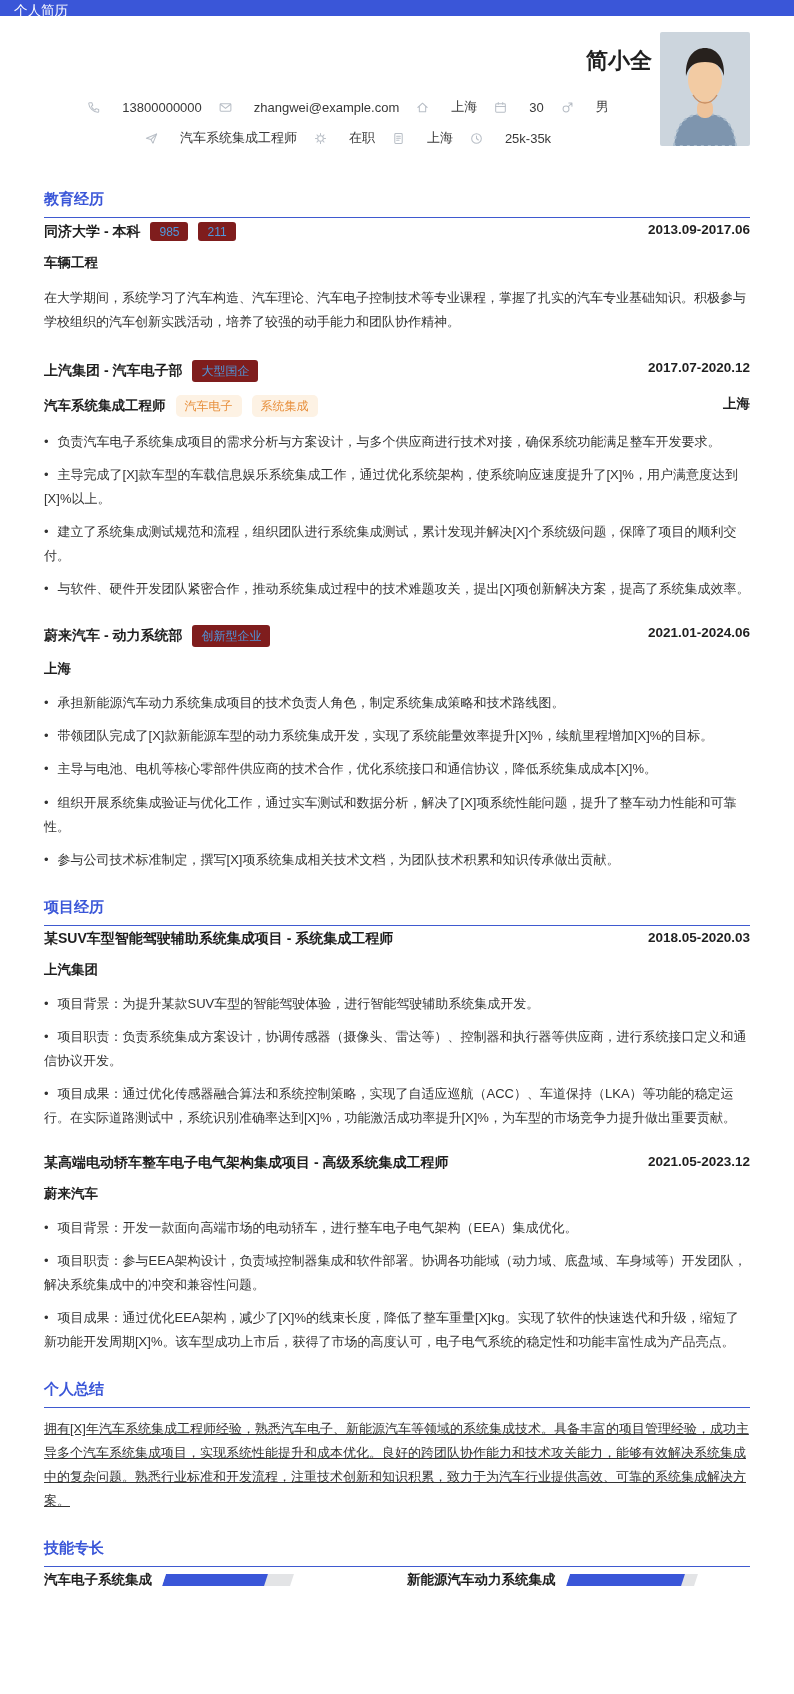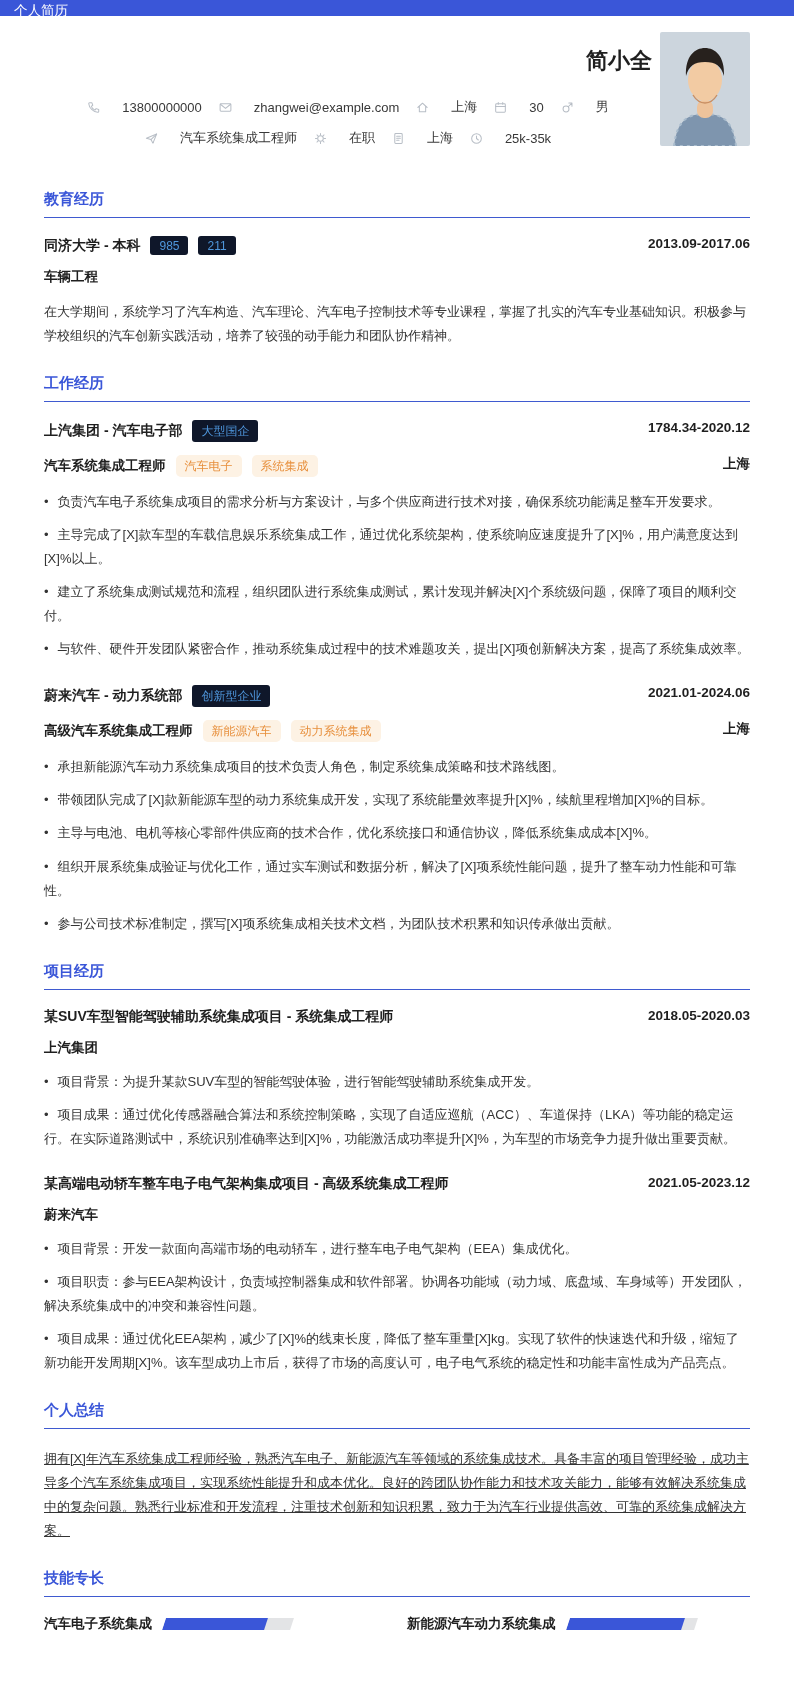--- a/index.html
+++ b/index.html
@@ -23,29 +23,29 @@
     gap:17px; font-size:13px; color:#383838; margin-bottom:13px;
   }
   .contact-item { display:flex; align-items:center; gap:22px; }
   .cicon { display:inline-flex; width:13px; height:13px; }
   .cicon svg { width:13px; height:13px; stroke:#b8bec6; fill:none; stroke-width:1.1; stroke-linecap:round; stroke-linejoin:round; }
   .photo { width:90px; height:114px; margin-left:8px; border-radius:2px; overflow:hidden; flex:none; }
   
   section { padding:0 44px; margin-top:26px; }
   .sec-title {
     color:#3a56d8; font-size:15px; font-weight:bold;
-    padding-bottom:8px; border-bottom:1px solid #3f5ad0; margin-bottom:18px;
+    padding-bottom:8px; border-bottom:1px solid #3f5ad0; margin-bottom:4px;
   }
   .entry-head { display:flex; justify-content:space-between; margin-bottom:13px; }
   .entry-left { display:flex; align-items:center; gap:10px; }
   .entry-title { font-size:14px; font-weight:bold; color:#1f1f1f; }
   .entry-date, .entry-loc { font-size:13.5px; font-weight:bold; color:#1f1f1f; white-space:nowrap; }
   .sub-title { font-size:13.5px; font-weight:bold; color:#1f1f1f; }
   .badge-blue {
-    background:#0f172a; color:#4f97dd; font-size:12px;
+    background:#7f1d1d; color:#4f97dd; font-size:12px;
     padding:2.5px 9px; border-radius:3px; white-space:nowrap;
   }
   .tag-orange {
     background:#fdf2e4; color:#e78f3c; font-size:12px;
     padding:2.5px 9px; border-radius:5px; white-space:nowrap;
   }
   .body-text { font-size:13px; line-height:1.85; margin:14px 0 0; color:#333; }
   .bullet { font-size:13px; line-height:1.85; margin:0 0 9px; color:#333; }
   .bullet .dot { margin-right:9px; color:#333; }
   .job-block { margin-bottom:24px; }
@@ -175,29 +175,28 @@
       <span class="badge-blue">985</span>
       <span class="badge-blue">211</span>
     </div>
     <span class="entry-date">2013.09-2017.06</span>
   </div>
   <div class="sub-title">车辆工程</div>
   <p class="body-text">在大学期间，系统学习了汽车构造、汽车理论、汽车电子控制技术等专业课程，掌握了扎实的汽车专业基础知识。积极参与学校组织的汽车创新实践活动，培养了较强的动手能力和团队协作精神。</p>
 </section>
 
 <section>
-  <div class="sec-title">工作经历</div>
 
   <div class="job-block">
     <div class="entry-head">
       <div class="entry-left">
         <span class="entry-title">上汽集团 - 汽车电子部</span>
         <span class="badge-blue">大型国企</span>
       </div>
-      <span class="entry-date">1784.34-2020.12</span>
+      <span class="entry-date">2017.07-2020.12</span>
     </div>
     <div class="entry-head">
       <div class="entry-left">
         <span class="sub-title">汽车系统集成工程师</span>
         <span class="tag-orange">汽车电子</span>
         <span class="tag-orange">系统集成</span>
       </div>
       <span class="entry-loc">上海</span>
     </div>
     <p class="bullet"><span class="dot">•</span><span>负责汽车电子系统集成项目的需求分析与方案设计，与多个供应商进行技术对接，确保系统功能满足整车开发要求。</span></p>
@@ -208,45 +207,41 @@
 
   <div class="job-block">
     <div class="entry-head">
       <div class="entry-left">
         <span class="entry-title">蔚来汽车 - 动力系统部</span>
         <span class="badge-blue">创新型企业</span>
       </div>
       <span class="entry-date">2021.01-2024.06</span>
     </div>
     <div class="entry-head">
-      <div class="entry-left">
-        <span class="sub-title">高级汽车系统集成工程师</span>
-        <span class="tag-orange">新能源汽车</span>
-        <span class="tag-orange">动力系统集成</span>
-      </div>
       <span class="entry-loc">上海</span>
     </div>
     <p class="bullet"><span class="dot">•</span><span>承担新能源汽车动力系统集成项目的技术负责人角色，制定系统集成策略和技术路线图。</span></p>
     <p class="bullet"><span class="dot">•</span><span>带领团队完成了[X]款新能源车型的动力系统集成开发，实现了系统能量效率提升[X]%，续航里程增加[X]%的目标。</span></p>
     <p class="bullet"><span class="dot">•</span><span>主导与电池、电机等核心零部件供应商的技术合作，优化系统接口和通信协议，降低系统集成成本[X]%。</span></p>
     <p class="bullet"><span class="dot">•</span><span>组织开展系统集成验证与优化工作，通过实车测试和数据分析，解决了[X]项系统性能问题，提升了整车动力性能和可靠性。</span></p>
     <p class="bullet"><span class="dot">•</span><span>参与公司技术标准制定，撰写[X]项系统集成相关技术文档，为团队技术积累和知识传承做出贡献。</span></p>
   </div>
 </section>
 
 <section>
   <div class="sec-title">项目经历</div>
 
   <div class="job-block">
     <div class="entry-head">
       <span class="entry-title">某SUV车型智能驾驶辅助系统集成项目 - 系统集成工程师</span>
       <span class="entry-date">2018.05-2020.03</span>
     </div>
     <p class="proj-company">上汽集团</p>
     <p class="bullet"><span class="dot">•</span><span>项目背景：为提升某款SUV车型的智能驾驶体验，进行智能驾驶辅助系统集成开发。</span></p>
+    <p class="bullet"><span class="dot">•</span><span>项目职责：负责系统集成方案设计，协调传感器（摄像头、雷达等）、控制器和执行器等供应商，进行系统接口定义和通信协议开发。</span></p>
     <p class="bullet"><span class="dot">•</span><span>项目成果：通过优化传感器融合算法和系统控制策略，实现了自适应巡航（ACC）、车道保持（LKA）等功能的稳定运行。在实际道路测试中，系统识别准确率达到[X]%，功能激活成功率提升[X]%，为车型的市场竞争力提升做出重要贡献。</span></p>
   </div>
 
   <div class="job-block">
     <div class="entry-head">
       <span class="entry-title">某高端电动轿车整车电子电气架构集成项目 - 高级系统集成工程师</span>
       <span class="entry-date">2021.05-2023.12</span>
     </div>
     <p class="proj-company">蔚来汽车</p>
     <p class="bullet"><span class="dot">•</span><span>项目背景：开发一款面向高端市场的电动轿车，进行整车电子电气架构（EEA）集成优化。</span></p>

